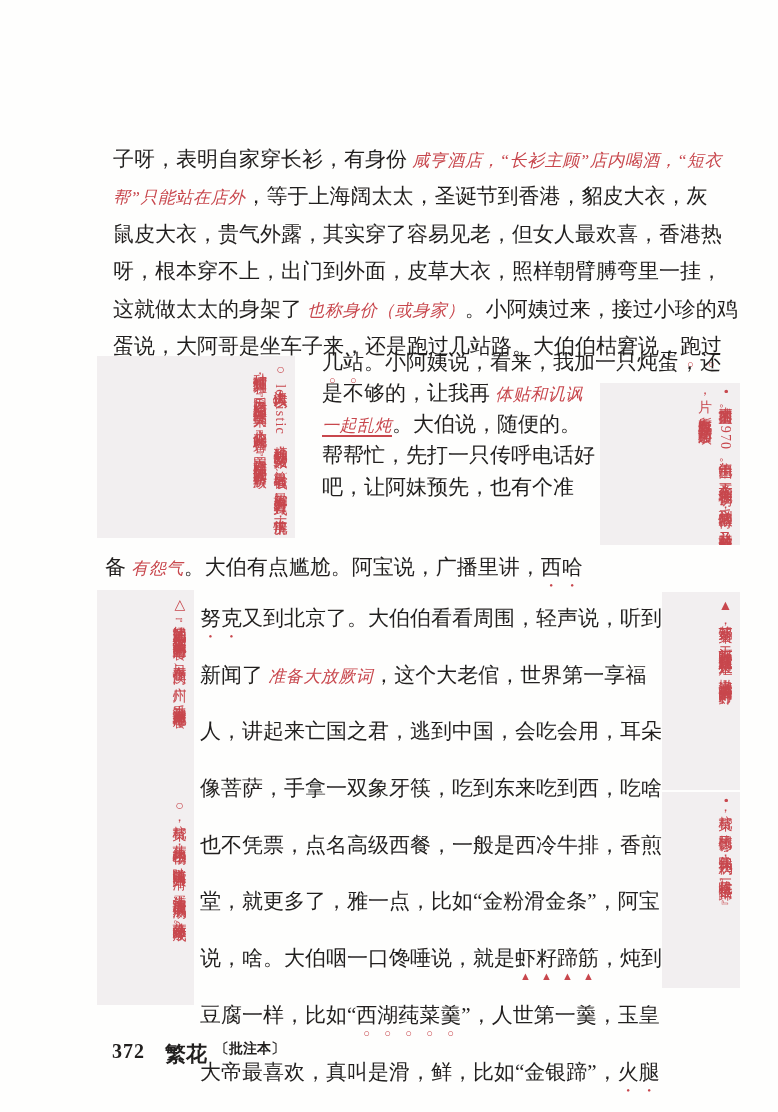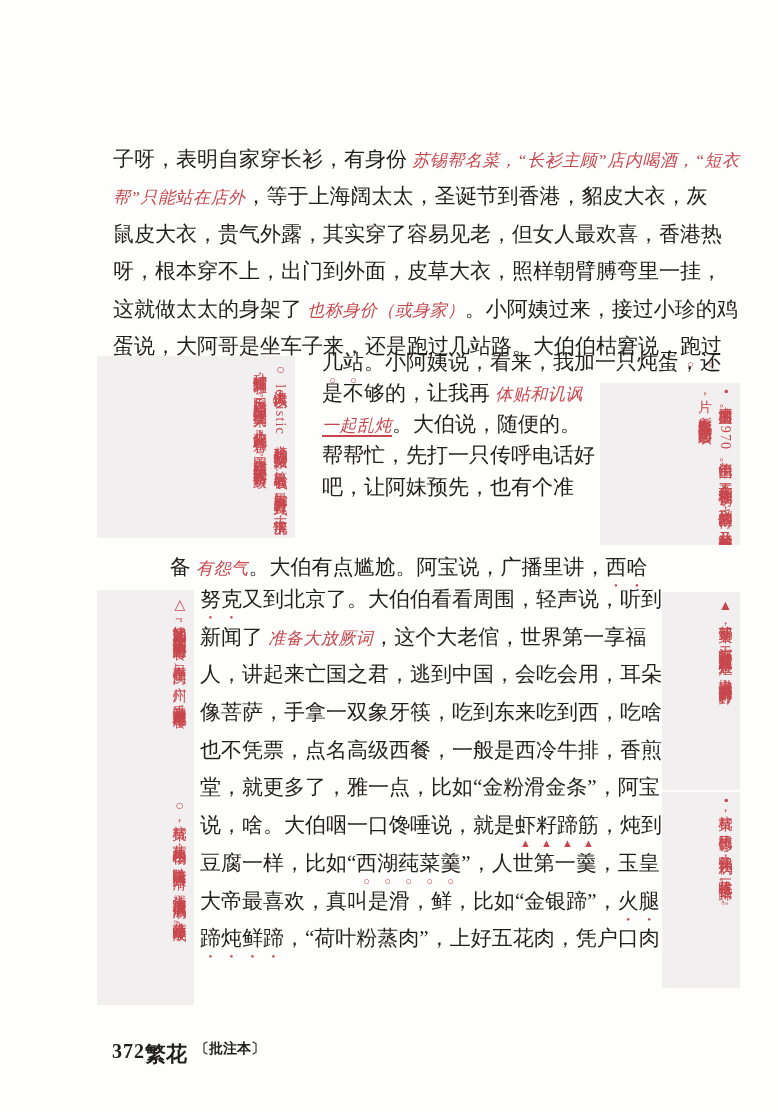--- a/index.html
+++ b/index.html
@@ -16,26 +16,26 @@
     color:var(--ink);
   }
   #page{position:relative;width:778px;height:1112px;background:var(--page);}
 
   
   .hblock{position:absolute;}
   .line{white-space:nowrap;}
   #top-block .line, #mid-full .line{line-height:37.4px;height:37.4px;font-size:21px;}
   #mid-wide .line{line-height:31.5px;height:31.5px;font-size:21px;}
   #mid-narrow .line{line-height:31.2px;height:31.2px;font-size:21px;}
-  #lower-block .line{line-height:37.7px;height:37.7px;font-size:21px;}
+  #lower-block .line{line-height:37.7px;height:37.7px;font-size:21px;margin-top:19px;}
 
   #top-block{left:113px;top:141px;width:565px;}
   #mid-wide{left:322px;top:347px;width:380px;}
   #mid-narrow{left:322px;top:378px;width:285px;}
-  #mid-full{left:126px;top:549px;width:565px;text-align:center;}
+  #mid-full{left:105px;top:549px;width:565px;}
   #lower-block{left:200px;top:581px;width:450px;}
 
   
   .seg-m{color:var(--ink);}
   .seg-r{color:var(--red);font-size:17px;font-style:italic;letter-spacing:.5px;}
   .seg-ru{color:var(--red);font-size:17px;font-style:italic;letter-spacing:.5px;
           text-decoration:underline;text-decoration-thickness:1.5px;text-underline-offset:4px;}
   .seg-ed,.seg-ec,.seg-et,.seg-eo{color:var(--ink);
      -webkit-text-emphasis-position:under right;text-emphasis-position:under right;}
   .seg-ed{-webkit-text-emphasis:filled dot var(--red);text-emphasis:filled dot var(--red);}
@@ -55,30 +55,30 @@
   #note-left-1{left:97px;top:356px;width:198px;height:182px;}
   #note-left-2{left:97px;top:590px;width:97px;height:211px;}
   #note-left-3{left:97px;top:792px;width:97px;height:213px;}
   #note-right-1{left:600px;top:383px;width:140px;height:162px;}
   #note-right-2{left:662px;top:592px;width:78px;height:198px;}
   #note-right-3{left:662px;top:792px;width:78px;height:196px;}
 
   
   #footer{position:absolute;left:112px;top:1040px;display:flex;align-items:flex-start;font-weight:bold;}
   #footer .pagenum{font-size:20px;letter-spacing:1px;}
-  #footer .title{font-size:21px;}
+  #footer .title{font-size:21px;margin-left:20px;}
   #footer .edition{font-size:14px;margin-left:8px;}
 </style>
 </head>
 <body>
 
 <div id="page">
 
   <div id="top-block" class="hblock">
-      <div class="line"><span class="seg-m">子呀，表明自家穿长衫，有身份 </span><span class="seg-r">苏锡帮名菜，“长衫主顾”店内喝酒，“短衣</span></div>
+      <div class="line"><span class="seg-m">子呀，表明自家穿长衫，有身份 </span><span class="seg-r">咸亨酒店，“长衫主顾”店内喝酒，“短衣</span></div>
       <div class="line"><span class="seg-r">帮”只能站在店外</span><span class="seg-m">，等于上海阔太太，圣诞节到香港，貂皮大衣，灰</span></div>
       <div class="line"><span class="seg-m">鼠皮大衣，贵气外露，其实穿了容易见老，但女人最欢喜，香港热</span></div>
       <div class="line"><span class="seg-m">呀，根本穿不上，出门到外面，皮草大衣，照样朝臂膊弯里一挂，</span></div>
       <div class="line"><span class="seg-m">这就做太太的身架了 </span><span class="seg-r">也称身价（或身家）</span><span class="seg-m">。小阿姨过来，接过小珍的鸡</span></div>
       <div class="line"><span class="seg-m">蛋说，大阿哥是坐车子来，还是跑过几站路。大伯伯枯窘说，</span><span class="seg-ec">跑过</span></div>
     </div>
 
   <div id="mid-wide" class="hblock">
       <div class="line"><span class="seg-ec">几站</span><span class="seg-m">。小阿姨说，看来，我加一只炖蛋，还</span></div>
     </div>

